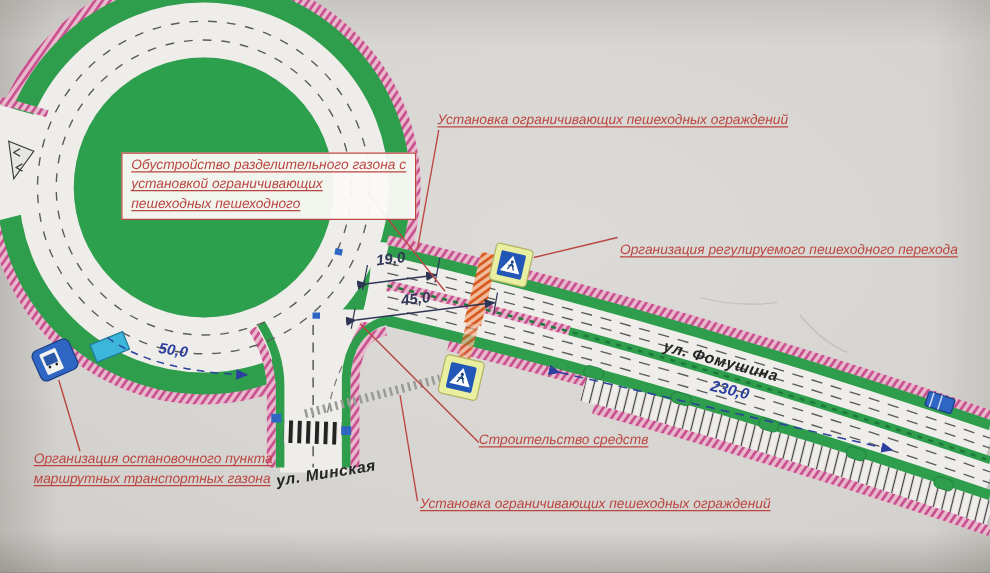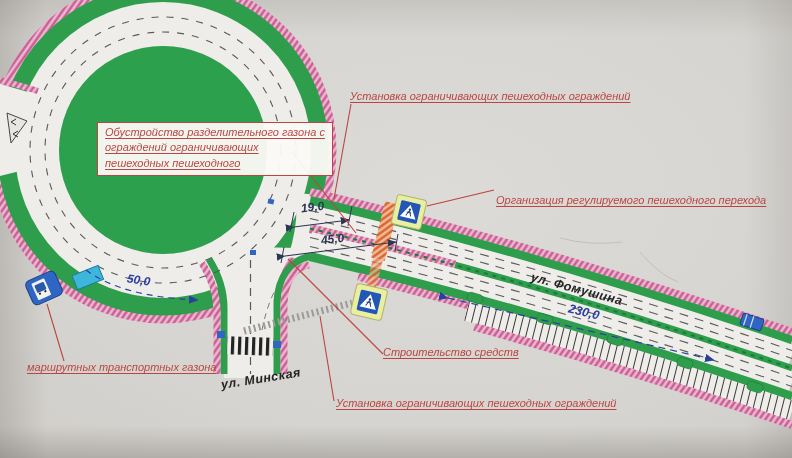--- a/index.html
+++ b/index.html
@@ -195,29 +195,30 @@
     <path d="M334,401 L320,316"></path>
   </g>
 </svg>
 
 <div class="anno" style="left:350px;top:89px;">
   <span class="u">Установка ограничивающих пешеходных ограждений</span>
 </div>
 
 <div class="anno-box">
   <span class="u">Обустройство разделительного газона с</span>
-  <span class="u">ограждений ограничивающих</span>
+  <span class="u">установкой ограничивающих</span>
   <span class="u">пешеходных пешеходного</span>
 </div>
 
 <div class="anno" style="left:496px;top:176px;margin-top:17px;">
   <span class="u">Организация регулируемого пешеходного перехода</span>
 </div>
 
 <div class="anno" style="left:27px;top:360px;">
+  <span class="u">Организация остановочного пункта</span>
   <span class="u">маршрутных транспортных газона</span>
 </div>
 
 <div class="anno" style="left:383px;top:345px;">
   <span class="u">Строительство средств</span>
 </div>
 
 <div class="anno" style="left:336px;top:396px;">
   <span class="u">Установка ограничивающих пешеходных ограждений</span>
 </div>

